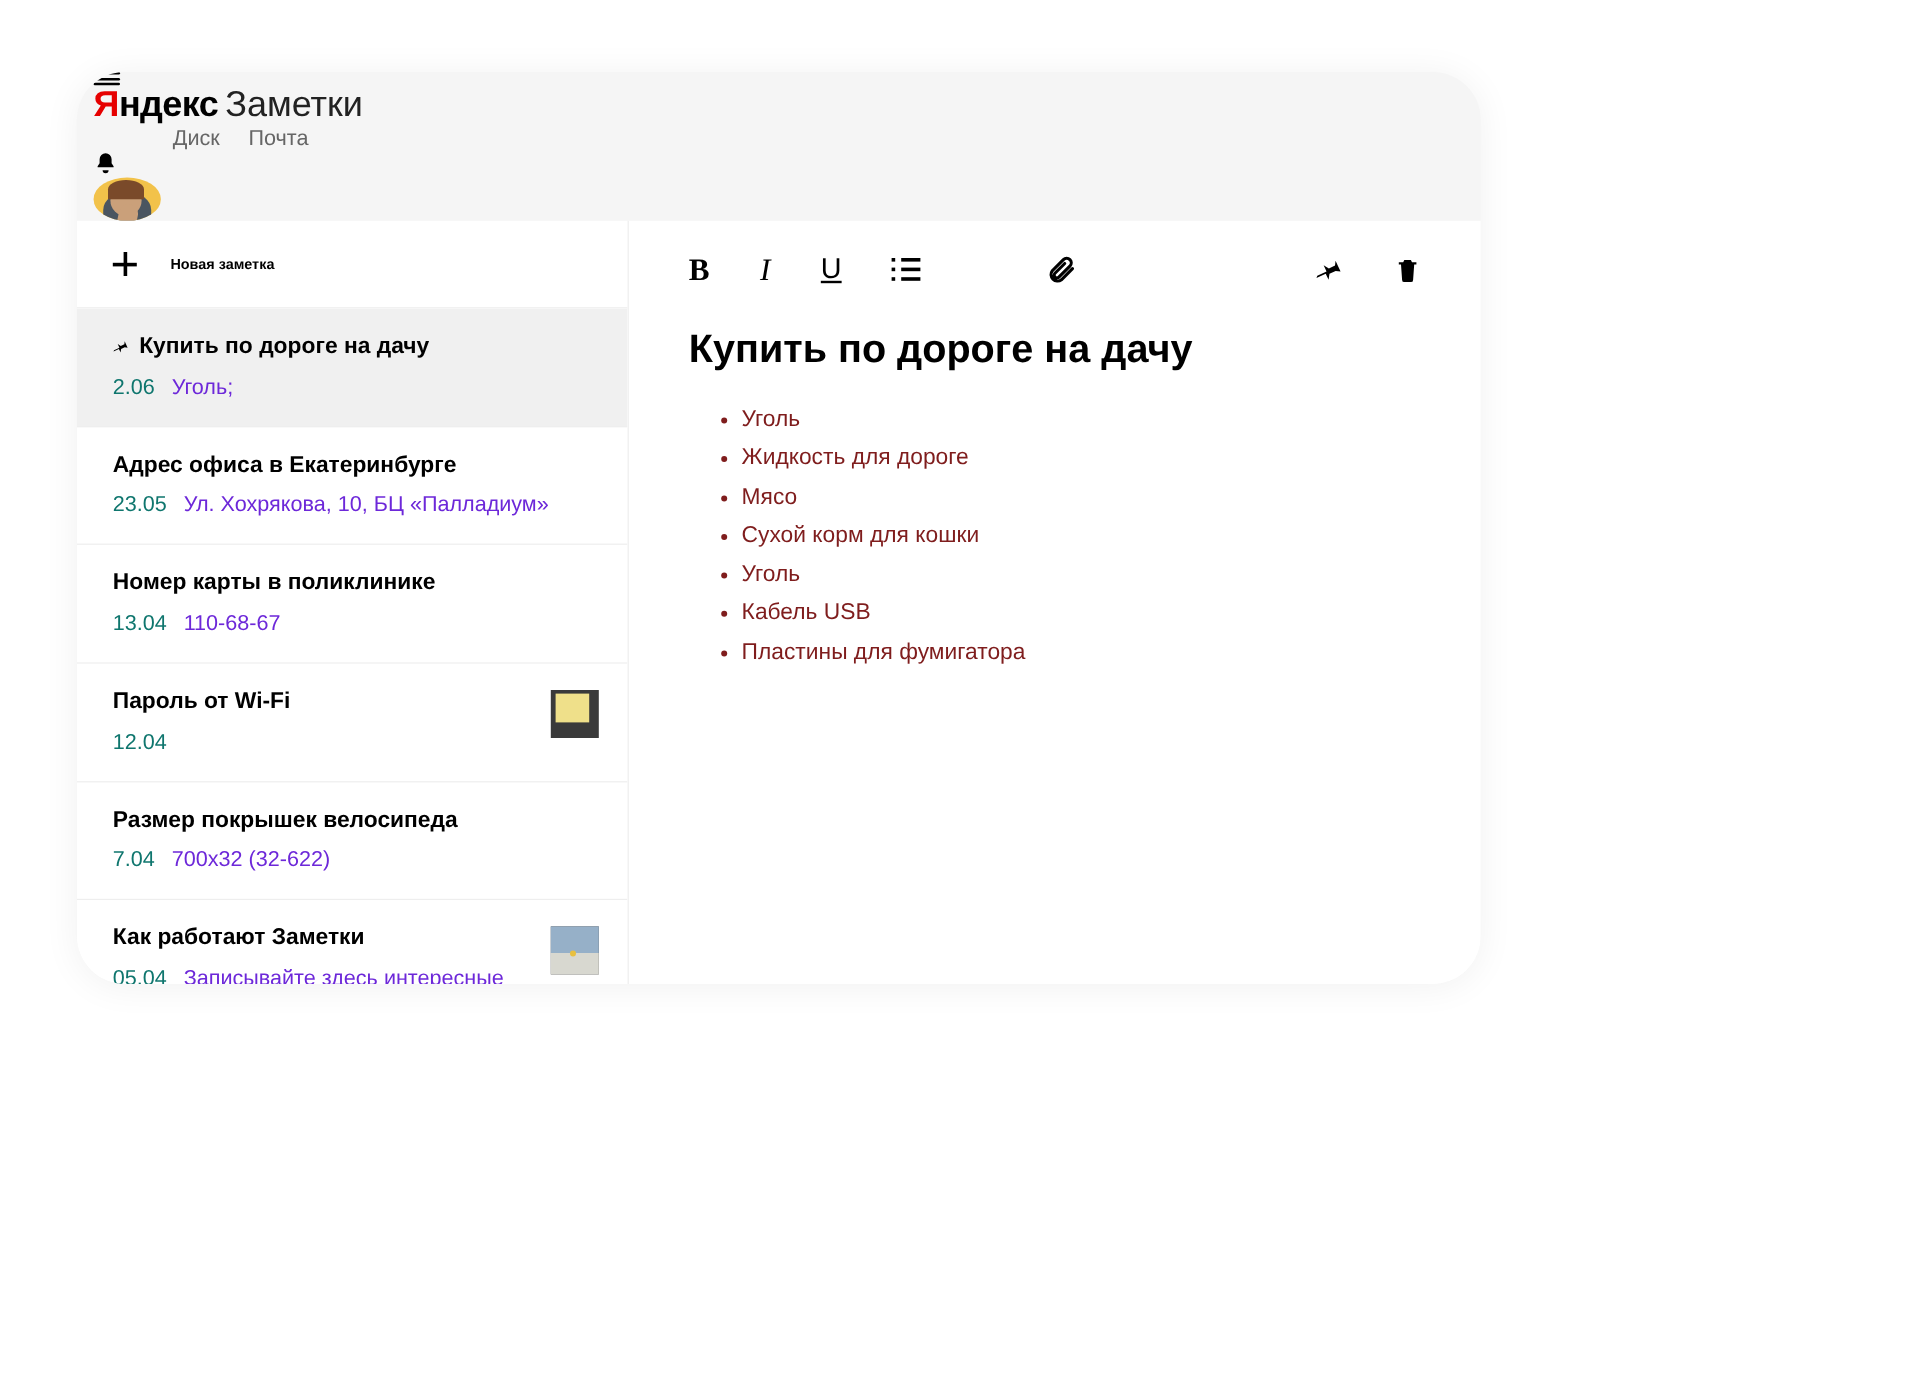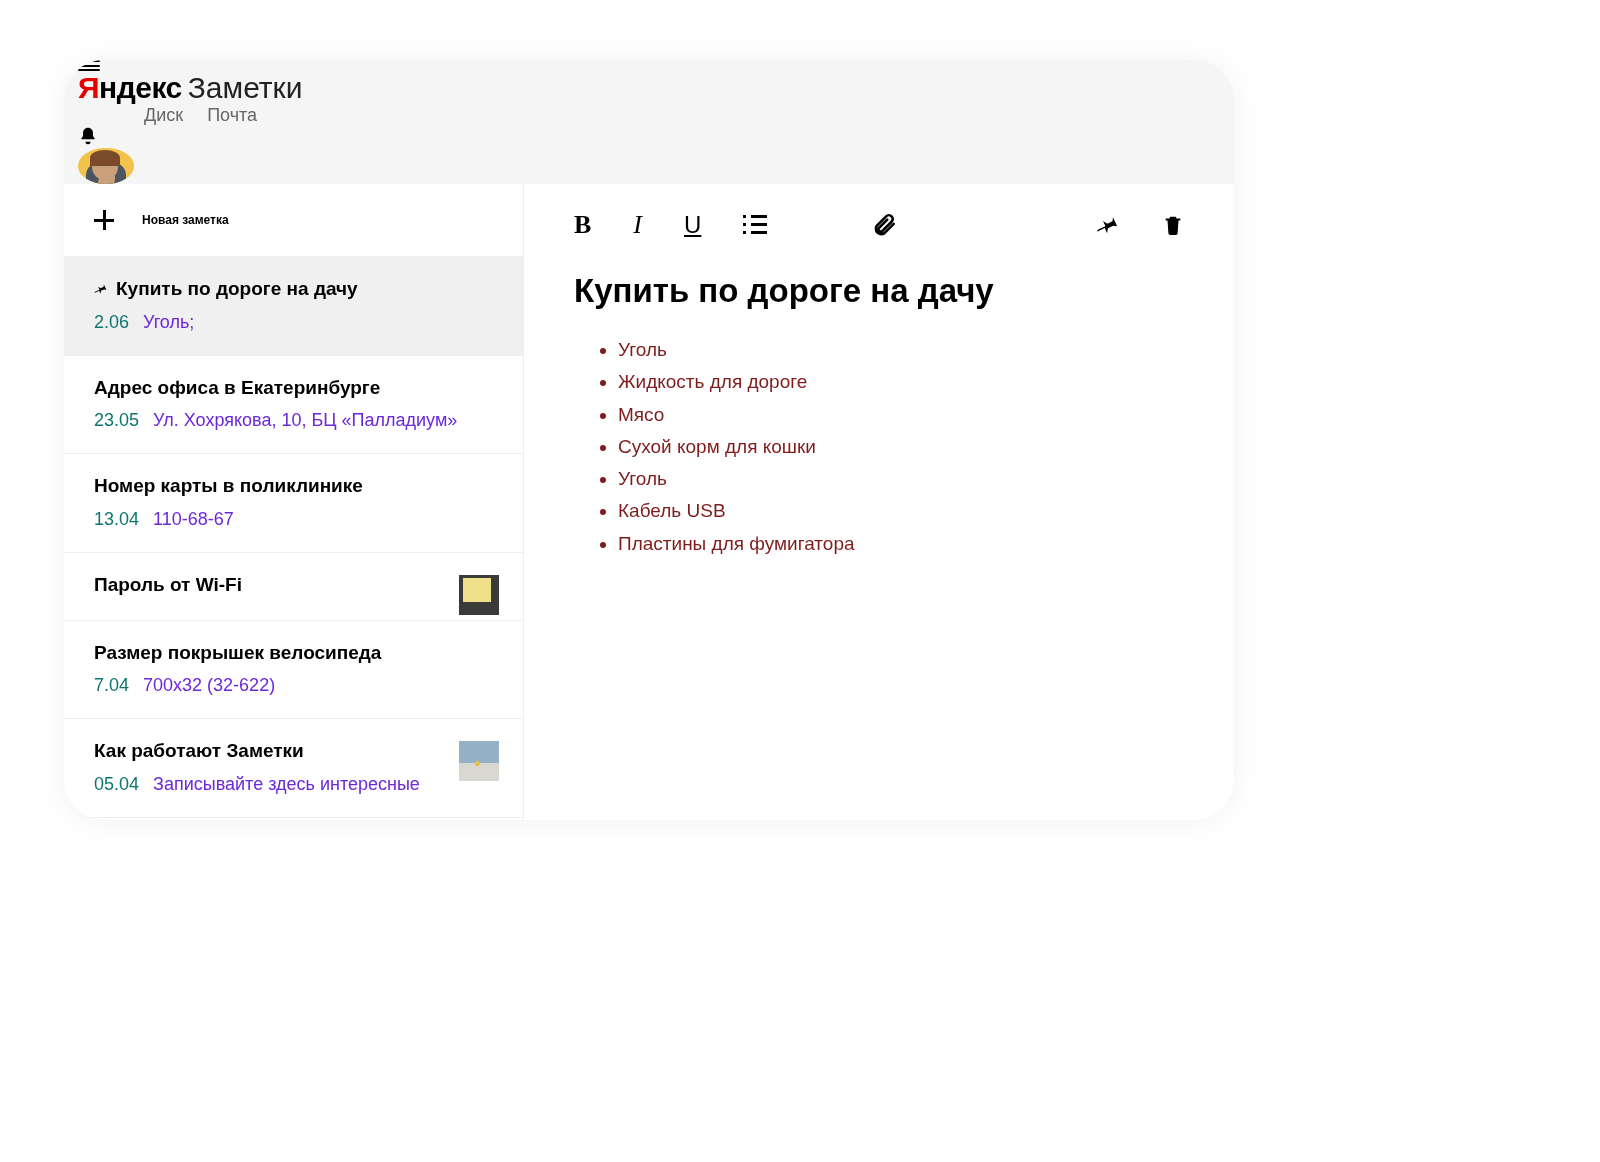--- a/index.html
+++ b/index.html
@@ -228,20 +228,23 @@
               <div class="note-title">Номер карты в поликлинике</div>
             </div>
             <div class="note-sub">
               <span class="note-date">13.04</span>
               <span class="note-snippet">110-68-67</span>
             </div>
           </div>
           <div class="note-item">
             <div class="note-title-row">
               <div class="note-title">Пароль от Wi-Fi</div>
+            </div>
+            <div class="note-sub">
+              <span class="note-date">12.04</span>
             </div>
             <div class="note-thumb paper"></div>
           </div>
           <div class="note-item">
             <div class="note-title-row">
               <div class="note-title">Размер покрышек велосипеда</div>
             </div>
             <div class="note-sub">
               <span class="note-date">7.04</span>
               <span class="note-snippet">700х32 (32-622)</span>

